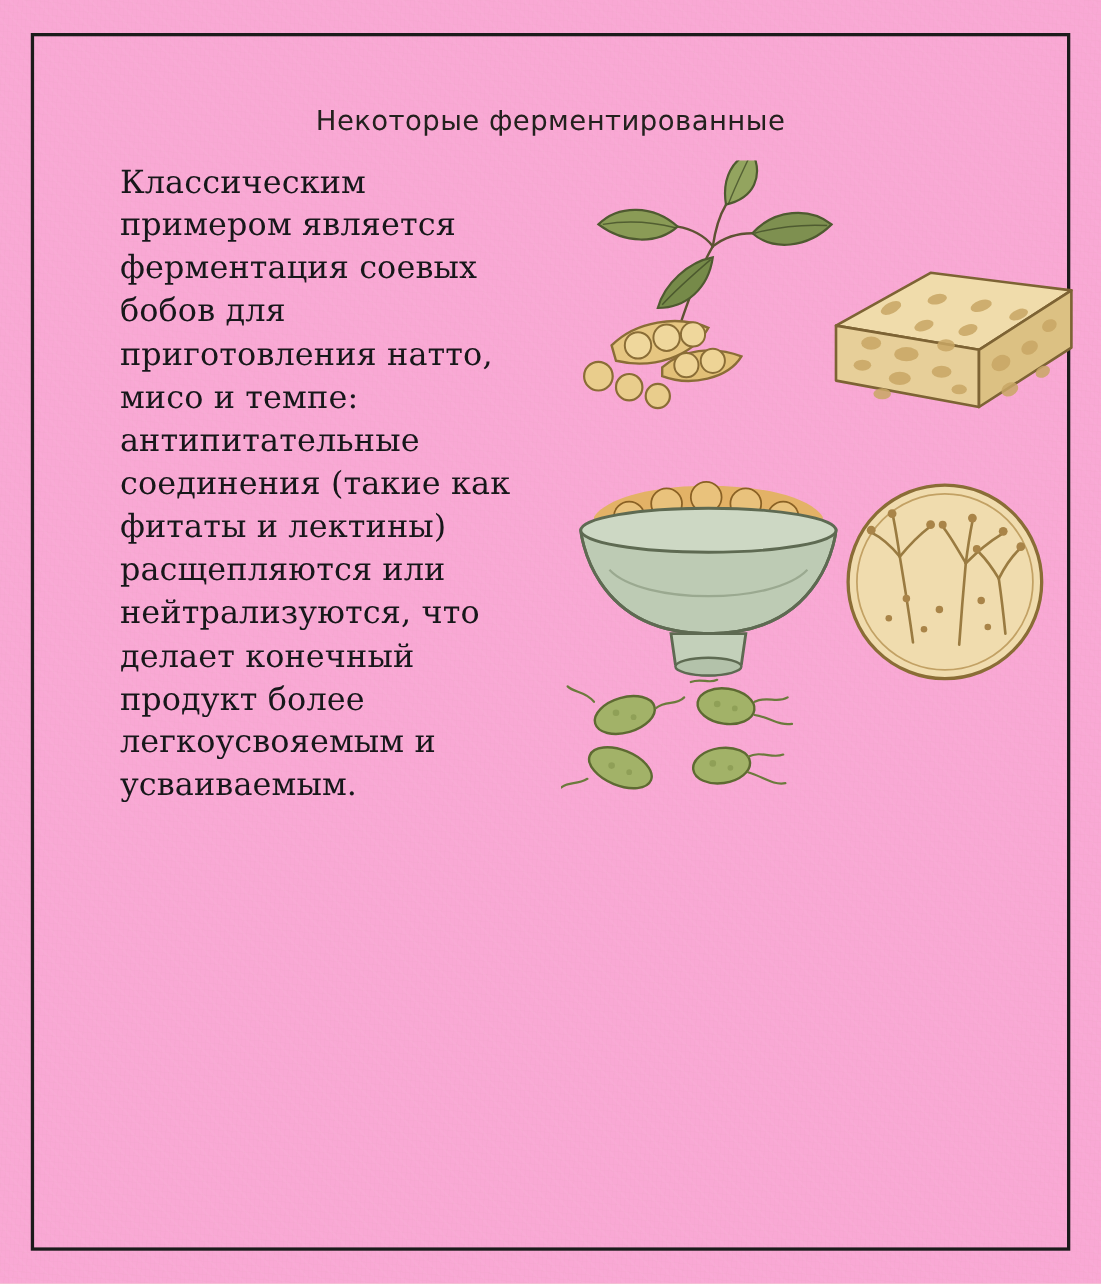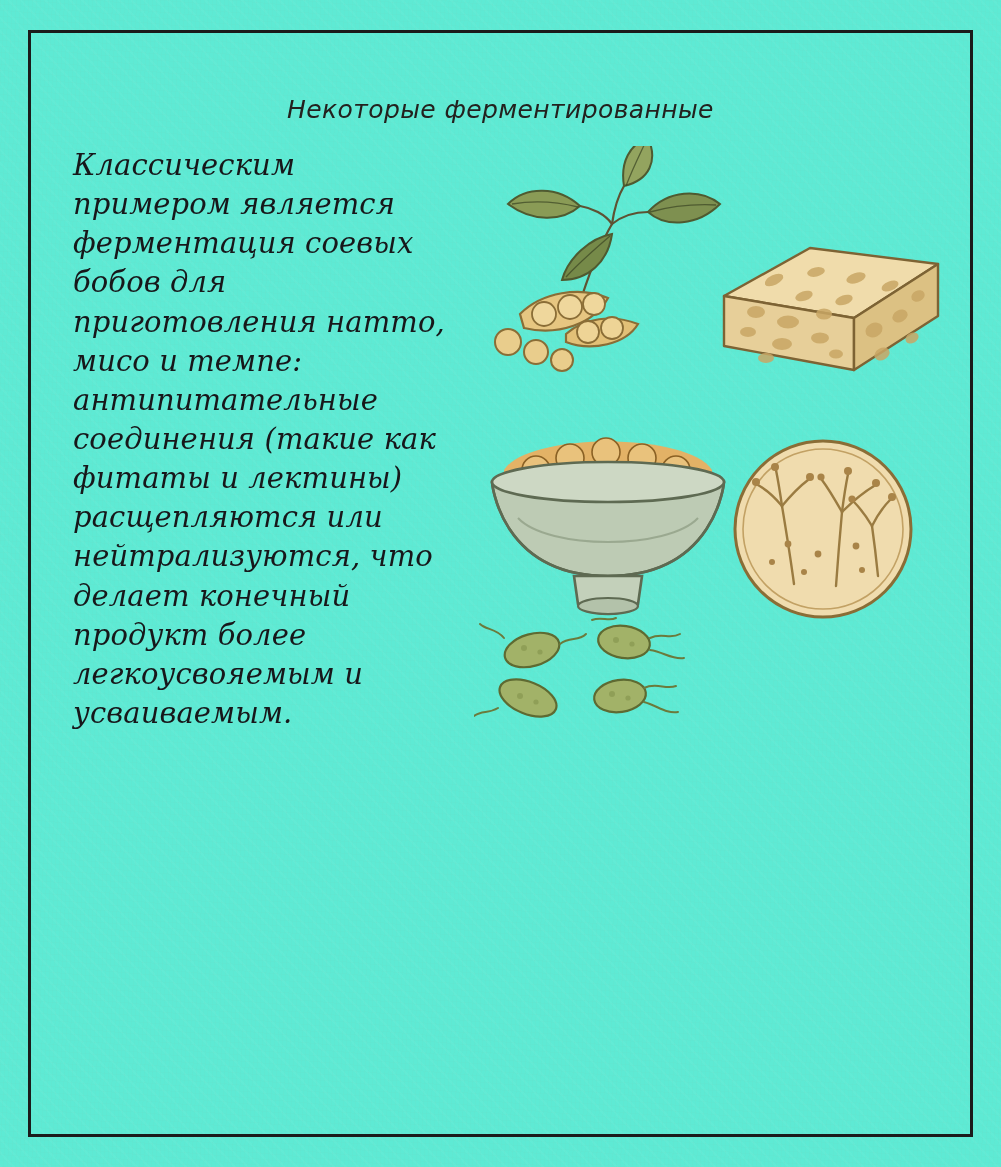--- a/index.html
+++ b/index.html
@@ -13,30 +13,29 @@
     font-family: "DejaVu Sans", sans-serif;
     overflow: hidden;
   }
 
   
   .page {
     position: relative;
     width: 1001px;
     height: 1167px;
     box-sizing: border-box;
-    background-color: #5eead4;
+    background-color: #f9a8d4;
     background-image:
       radial-gradient(ellipse at 18% 12%, rgba(255,252,244,0.85) 0%, rgba(255,252,244,0) 45%),
       radial-gradient(ellipse at 85% 30%, rgba(226,214,194,0.55) 0%, rgba(226,214,194,0) 50%),
       radial-gradient(ellipse at 60% 85%, rgba(232,221,201,0.6) 0%, rgba(232,221,201,0) 55%),
       linear-gradient(118deg, rgba(214,200,176,0.30) 0%, rgba(214,200,176,0) 22%),
       linear-gradient(62deg, rgba(208,193,168,0.22) 0%, rgba(208,193,168,0) 30%),
       linear-gradient(160deg, #f3ecdf 0%, #ece3d2 40%, #f2ead d 70%, #ebe2d1 100%);
     padding: 30px 28px;
-    font-style: italic;
   }
   .grain {
     position: absolute;
     inset: 0;
     pointer-events: none;
     opacity: .5;
     background-image:
       repeating-linear-gradient(93deg, rgba(180,163,136,0.055) 0px, rgba(180,163,136,0.055) 1px, rgba(0,0,0,0) 1px, rgba(0,0,0,0) 4px),
       repeating-linear-gradient(5deg, rgba(160,142,115,0.045) 0px, rgba(160,142,115,0.045) 1px, rgba(0,0,0,0) 1px, rgba(0,0,0,0) 6px),
       repeating-linear-gradient(47deg, rgba(255,255,255,0.05) 0px, rgba(255,255,255,0.05) 2px, rgba(0,0,0,0) 2px, rgba(0,0,0,0) 9px);
@@ -85,20 +84,21 @@
 
   .body-text {
     width: 385px;
     flex: 0 0 385px;
     font-family: "DejaVu Serif", serif;
     font-size: 29px;
     line-height: 1.35;
     color: #17171a;
     letter-spacing: .1px;
     padding-left: 4px;
+    margin-left: 36px;
   }
 
   .art {
     position: relative;
     flex: 1 1 auto;
     height: 620px;
   }
   .art svg { display: block; }
 
   .art .item { position: absolute; }

